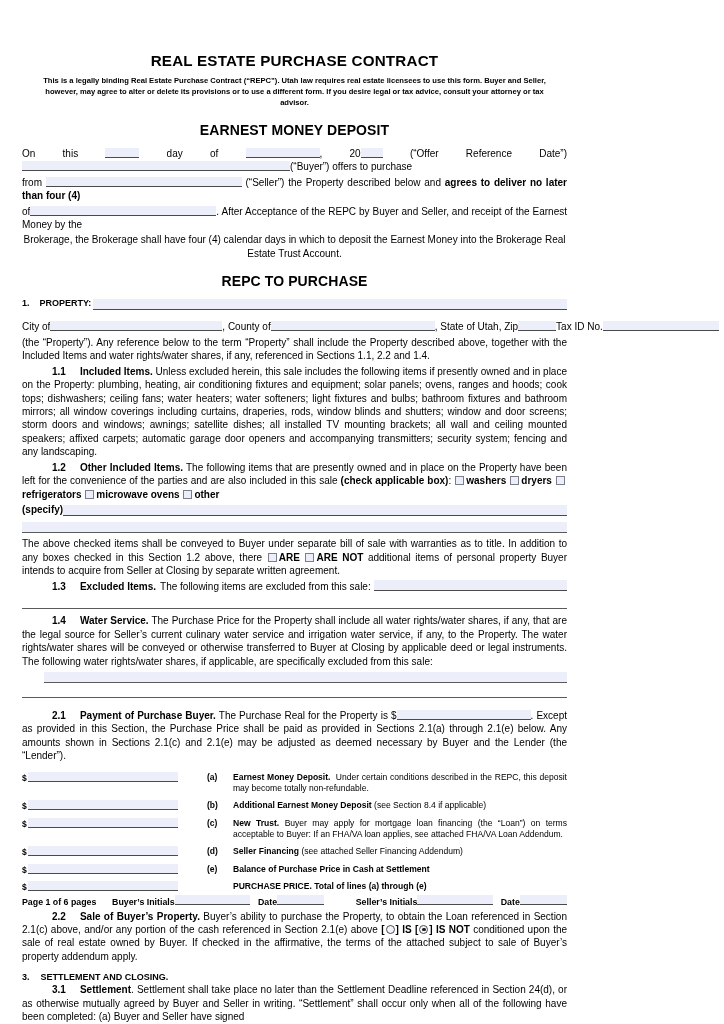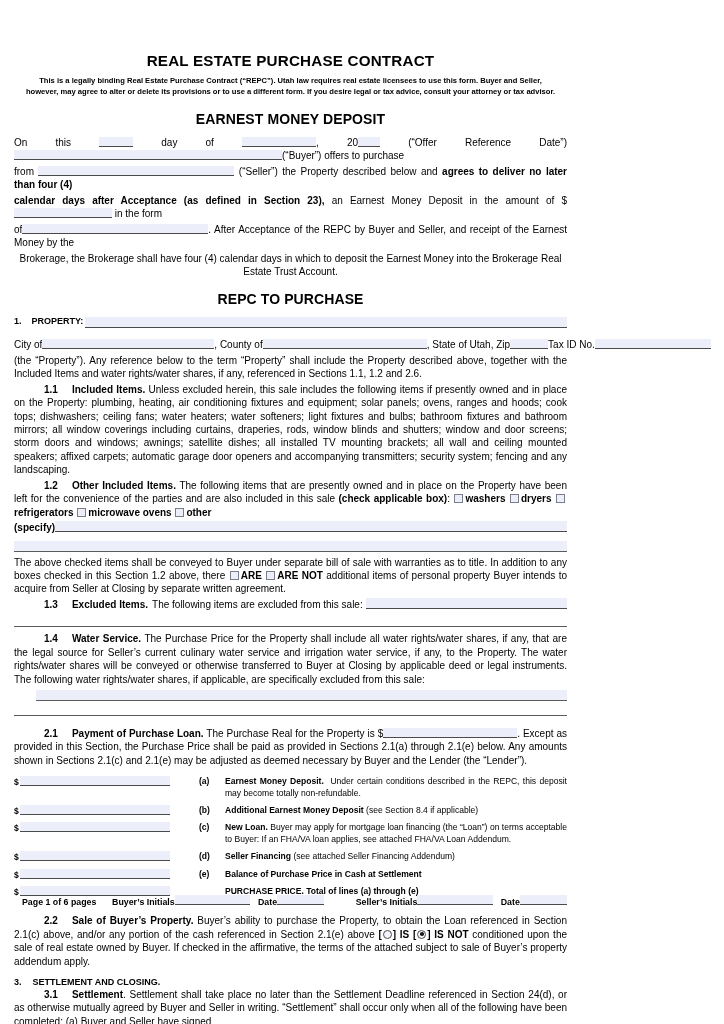--- a/index.html
+++ b/index.html
@@ -15,21 +15,21 @@
     position: relative;
     overflow: hidden;
   }
   .page {
     position: absolute;
     left: 0; top: 0;
     width: 589px;
     height: 1024px;
     background: #ffffff;
     box-sizing: border-box;
-    padding: 24px 22px 0 14px;
+    padding: 24px 22px 0 22px;
   }
   
   .doc-title {
     text-align: center;
     font-size: 15.2px;
     font-weight: bold;
     letter-spacing: 0.2px;
     margin: 28px 0 7px 0;
     line-height: 1.15;
   }
@@ -173,25 +173,20 @@
     <span class="blank" style="width:268px;"></span><span>(“Buyer”) offers  to  purchase</span>
   </div>
 
   <div class="body">
     <span>from</span>
     <span class="blank" style="width:196px;"></span>
     <span>(“Seller”) the Property described below and</span>
     <b>agrees  to  deliver  no  later  than  four  (4)</b>
   </div>
 
-  <div class="body">
-    <b>calendar  days  after  Acceptance  (as  defined  in  Section  23),</b>
-    <span>an  Earnest  Money  Deposit  in  the  amount  of  $</span><span class="blank" style="width:98px;"></span>
-    <span>in  the  form</span>
-  </div>
 
   <div class="body">
     <span>of</span><span class="blank" style="width:186px;"></span><span>.  After  Acceptance  of  the  REPC  by  Buyer  and  Seller,  and  receipt  of  the  Earnest  Money  by  the</span>
   </div>
 
   <div class="body" style="text-align:center;">Brokerage, the Brokerage shall have four (4) calendar days in which to deposit the Earnest Money into the Brokerage Real Estate Trust Account.</div>
 
   <div class="spacer-md"></div>
 
   <div class="section-head">REPC TO PURCHASE</div>
@@ -201,39 +196,39 @@
     <span class="num-head" style="margin-right:2px;">PROPERTY:</span>
     <span class="blank" style="flex:1 1 auto; height:10px;"></span>
   </div>
 
   <div class="spacer-sm"></div>
 
   <div class="body" style="text-align:left; white-space:nowrap;">
     <span>City of</span><span class="blank" style="width:172px;"></span><span>, County of</span><span class="blank" style="width:164px;"></span><span>, State of Utah, Zip</span><span class="blank" style="width:38px;"></span><span>Tax ID No.</span><span class="blank" style="width:116px;"></span>
   </div>
 
-  <div class="body">(the “Property”). Any reference below to the term “Property” shall include the Property described above, together with the Included Items and water rights/water shares, if any, referenced in Sections 1.1, 1.2 and 2.6.</div>
+  <div class="body">(the “Property”). Any reference below to the term “Property” shall include the Property described above, together with the Included Items and water rights/water shares, if any, referenced in Sections 1.1, 2.2 and 1.4.</div>
 
   <div class="body">
     <span style="display:inline-block; width:30px;"></span><b>1.1</b><span style="display:inline-block; width:14px;"></span><b>Included Items.</b>
     <span>Unless excluded herein, this sale includes the following items if presently owned and in place on the Property: plumbing, heating, air conditioning fixtures and equipment; solar panels; ovens, ranges and hoods; cook tops; dishwashers; ceiling fans; water heaters; water softeners; light fixtures and bulbs; bathroom fixtures and bathroom mirrors; all window coverings including curtains, draperies, rods, window blinds and shutters; window and door screens; storm doors and windows; awnings; satellite dishes; all installed TV mounting brackets; all wall and ceiling mounted speakers; affixed carpets; automatic garage door openers and accompanying transmitters; security system; fencing and any landscaping.</span>
   </div>
 
   <div class="body">
     <span style="display:inline-block; width:30px;"></span><b>1.2</b><span style="display:inline-block; width:14px;"></span><b>Other Included Items.</b>
     <span>The following items that are presently owned and in place on the Property have been left for the convenience of the parties and are also included in this sale</span>
     <b>(check applicable box)</b><span>:</span>
     <span class="cbox"></span><b>washers</b>
     <span class="cbox"></span><b>dryers</b>
     <span class="cbox"></span><b>refrigerators</b>
     <span class="cbox"></span><b>microwave ovens</b>
     <span class="cbox"></span><b>other</b>
   </div>
 
-  <div class="body" style="display:flex; align-items:flex-start; text-align:left;">
+  <div class="body" style="display:flex; align-items:center; text-align:left;">
     <b style="white-space:nowrap;">(specify)</b>
     <span class="blank" style="flex:1 1 auto; height:10px;"></span>
   </div>
 
   <div style="height:4px;"></div>
   <div class="blank-rule"></div>
   <div style="height:4px;"></div>
 
   <div class="body">
     <span>The above checked items shall be conveyed to Buyer under separate bill of sale with warranties as to title. In addition to any boxes checked in this Section 1.2 above, there</span>
@@ -263,21 +258,21 @@
 
   <div style="height:2px;"></div>
   <div class="blank-rule" style="width:96%; margin-left:4%;"></div>
   <div style="height:5px;"></div>
   <div class="rule-plain"></div>
 
   <div class="spacer-md"></div>
 
 
   <div class="body">
-    <span style="display:inline-block; width:30px;"></span><b>2.1</b><span style="display:inline-block; width:14px;"></span><b>Payment of Purchase Loan.</b>
+    <span style="display:inline-block; width:30px;"></span><b>2.1</b><span style="display:inline-block; width:14px;"></span><b>Payment of Purchase Buyer.</b>
     <span>The Purchase Real for the Property is $</span><span class="blank" style="width:134px;"></span><span>. Except as provided in this Section, the Purchase Price shall be paid as provided in Sections 2.1(a) through 2.1(e) below. Any amounts shown in Sections 2.1(c) and 2.1(e) may be adjusted as deemed necessary by Buyer and the Lender (the “Lender”).</span>
   </div>
 
   <div class="spacer-sm"></div>
 
   <div>
 
     <div class="money-row">
       <div class="money-amt"><span>$</span><span class="blank"></span></div>
       <div class="money-lbl">(a)</div>
@@ -286,21 +281,21 @@
 
     <div class="money-row">
       <div class="money-amt"><span>$</span><span class="blank"></span></div>
       <div class="money-lbl">(b)</div>
       <div class="money-txt"><b>Additional Earnest Money Deposit</b> <span>(see Section 8.4 if applicable)</span></div>
     </div>
 
     <div class="money-row">
       <div class="money-amt"><span>$</span><span class="blank"></span></div>
       <div class="money-lbl">(c)</div>
-      <div class="money-txt"><b>New Loan.</b> <span>Buyer may apply for mortgage loan financing (the “Loan”) on terms acceptable to Buyer: If an FHA/VA loan applies, see attached FHA/VA Loan Addendum.</span></div>
+      <div class="money-txt"><b>New Trust.</b> <span>Buyer may apply for mortgage loan financing (the “Loan”) on terms acceptable to Buyer: If an FHA/VA loan applies, see attached FHA/VA Loan Addendum.</span></div>
     </div>
 
     <div class="money-row">
       <div class="money-amt"><span>$</span><span class="blank"></span></div>
       <div class="money-lbl">(d)</div>
       <div class="money-txt"><b>Seller Financing</b> <span>(see attached Seller Financing Addendum)</span></div>
     </div>
 
     <div class="money-row">
       <div class="money-amt"><span>$</span><span class="blank"></span></div>

